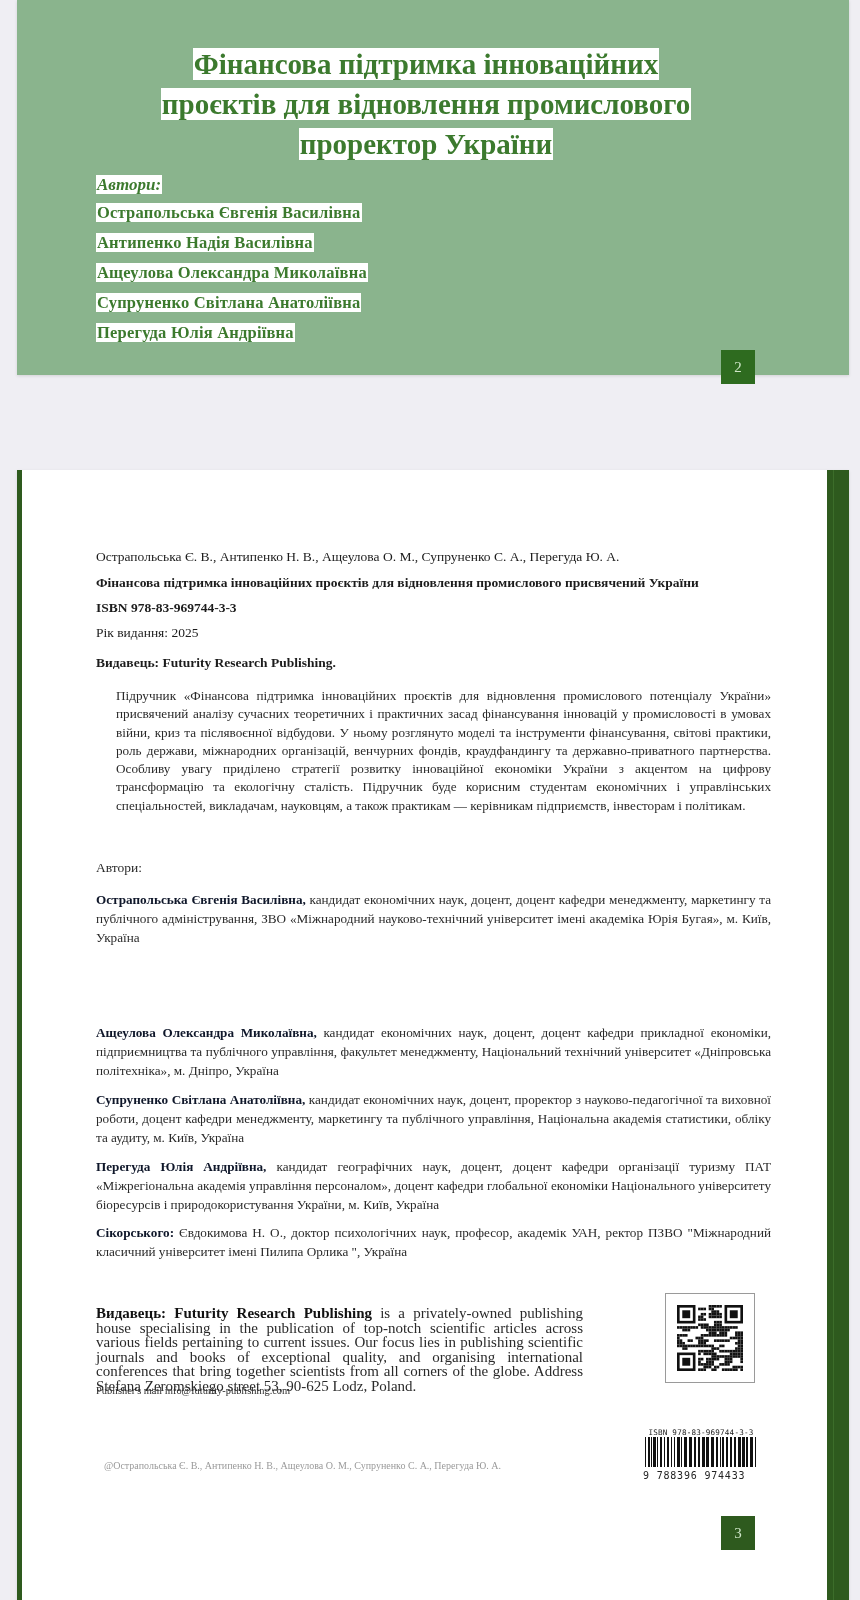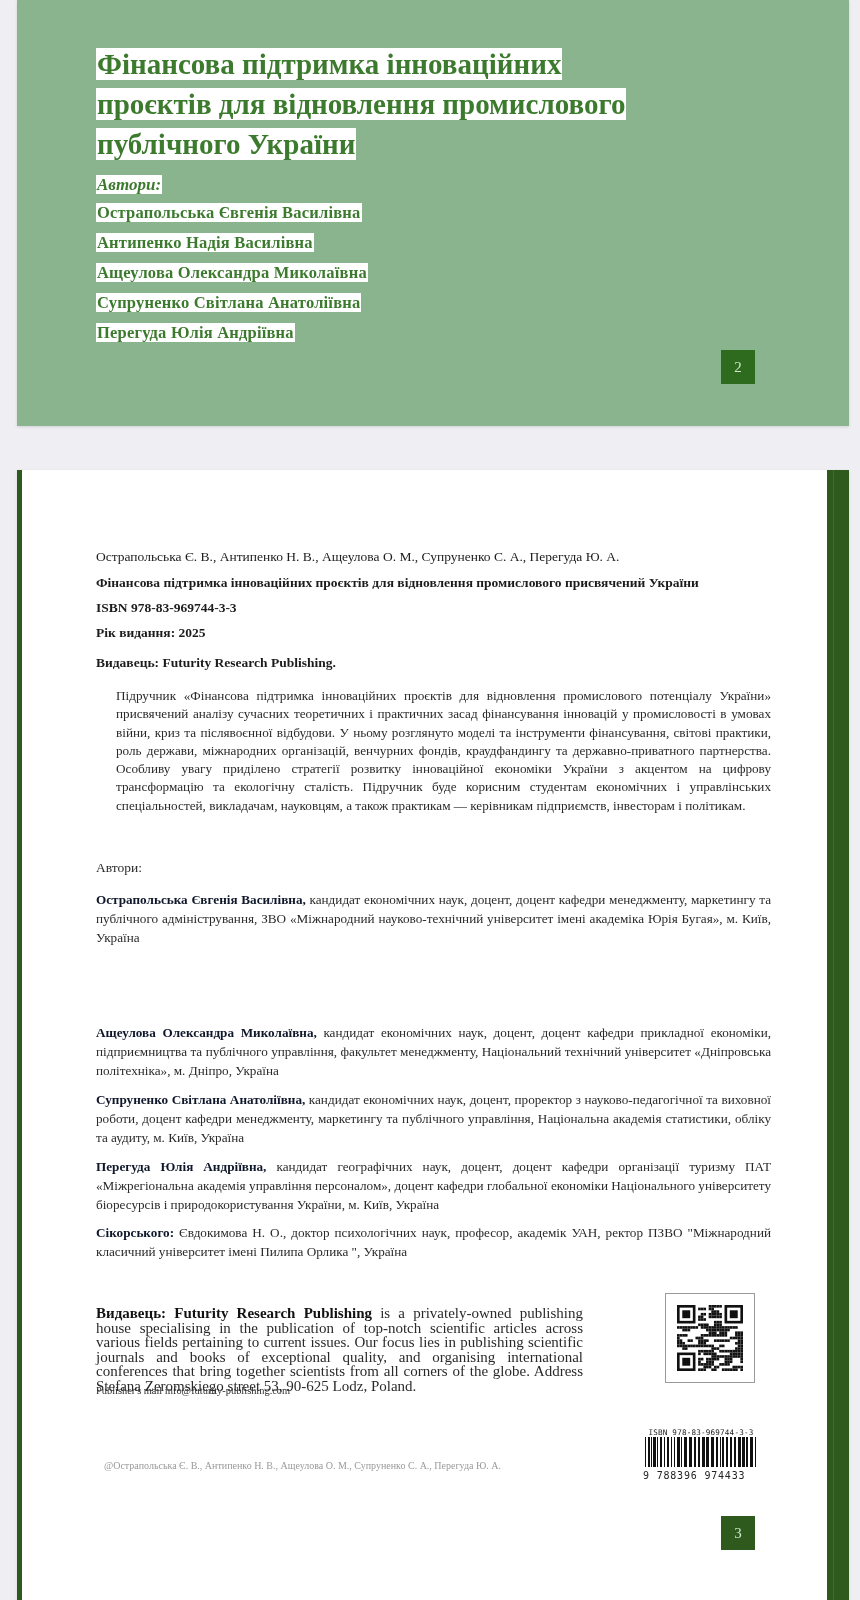--- a/index.html
+++ b/index.html
@@ -4,23 +4,24 @@
   <style>
     html, body { margin: 0; padding: 0; }
     body {
       width: 860px; height: 1600px; overflow: hidden;
       background: #efeef3;
       font-family: "Liberation Serif", "DejaVu Serif", serif;
       position: relative;
     }
     
     .page2 {
-      position: absolute; left: 17px; top: 0; width: 832px; height: 426px;
+      position: absolute; left: 17px; top: 0; width: 832px; height: 375px;
       background: #8ab48d;
       box-shadow: 0 1px 3px rgba(0,0,0,0.12);
+      text-align: center;
     }
     .cover-title {
       position: absolute; left: 79px; top: 44px; width: 660px;
       font-size: 29px; font-weight: bold; color: #3c7a2e; line-height: 40px;
     }
     .cover-title span.hl {
       background: #ffffff; padding: 0 1px;
       box-decoration-break: clone; -webkit-box-decoration-break: clone;
     }
     .cover-authors-label {
@@ -43,21 +44,21 @@
       background: #ffffff;
       box-shadow: 0 1px 3px rgba(0,0,0,0.10);
     }
     .edge-left { position: absolute; left: 0; top: 0; width: 5px; height: 100%; background: #2e5a1e; }
     .edge-right { position: absolute; right: 0; top: 0; width: 22px; height: 100%; background: #2e5a1e; }
     .edge-right::after { content: ""; position: absolute; left: 6px; top: 0; width: 1px; height: 100%; background: #3c6d2a; }
     .txt { position: absolute; color: #1c1c1c; }
     .hdr-authors { left: 79px; top: 79px; font-size: 13.5px; }
     .hdr-title { left: 79px; top: 105px; font-size: 13.5px; font-weight: bold; }
     .hdr-isbn { left: 79px; top: 130px; font-size: 13.5px; font-weight: bold; }
-    .hdr-year { left: 79px; top: 155px; font-size: 13.5px; font-weight: bold; }
+    .hdr-year { left: 79px; top: 155px; font-size: 13.5px; font-weight: normal; }
     .hdr-publisher { left: 79px; top: 185px; font-size: 13.5px; font-weight: bold; }
     .abstract {
       left: 99px; top: 217px; width: 655px;
       font-size: 13.2px; line-height: 18.3px; text-align: justify; color: #2a2a2a;
     }
     .authors-heading { left: 79px; top: 390px; font-size: 13.5px; color: #2a2a2a; }
     .author-bio {
       left: 79px; width: 675px;
       font-size: 13.2px; line-height: 19px; text-align: justify; color: #2a2a2a;
     }
@@ -78,21 +79,21 @@
     .barcode-isbn { font-family: "DejaVu Sans Mono", monospace; font-size: 7.6px; color: #222; text-align: center; letter-spacing: 0.2px; }
     .barcode-digits { font-family: "DejaVu Sans Mono", monospace; font-size: 10px; color: #222; letter-spacing: 0.8px; margin-top: -1px; }
   </style>
 </head>
 <body>
 
 <div class="page2">
   <div class="cover-title">
     <div><span class="hl">Фінансова підтримка інноваційних</span></div>
     <div><span class="hl">проєктів для відновлення промислового</span></div>
-    <div><span class="hl">публічного України</span></div>
+    <div><span class="hl">проректор України</span></div>
   </div>
   <div class="cover-authors-label"><span class="hlw">Автори:</span></div>
   <div class="cover-author" style="top:203px"><span class="hlw">Острапольська Євгенія Василівна</span></div>
   <div class="cover-author" style="top:233px"><span class="hlw">Антипенко Надія Василівна</span></div>
   <div class="cover-author" style="top:263px"><span class="hlw">Ащеулова Олександра Миколаївна</span></div>
   <div class="cover-author" style="top:293px"><span class="hlw">Супруненко Світлана Анатоліївна</span></div>
   <div class="cover-author" style="top:323px"><span class="hlw">Перегуда Юлія Андріївна</span></div>
   <div class="page-badge" style="left:704px; top:350px">2</div>
 </div>
 

